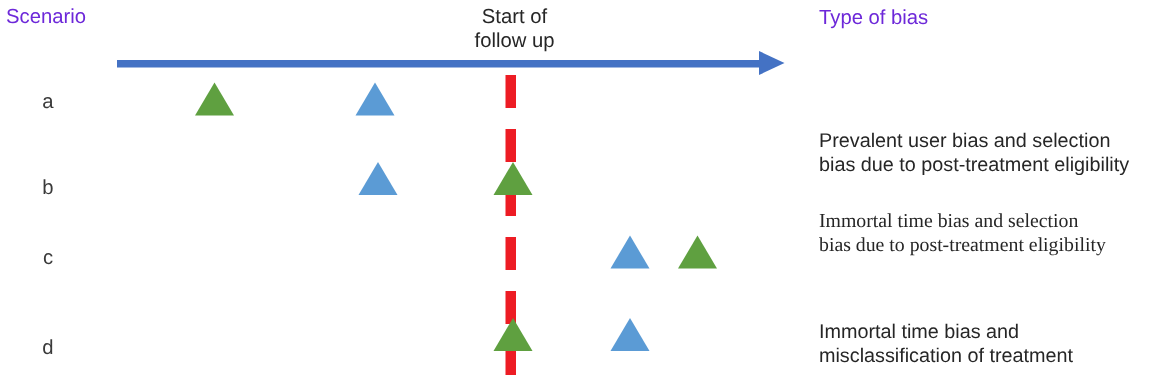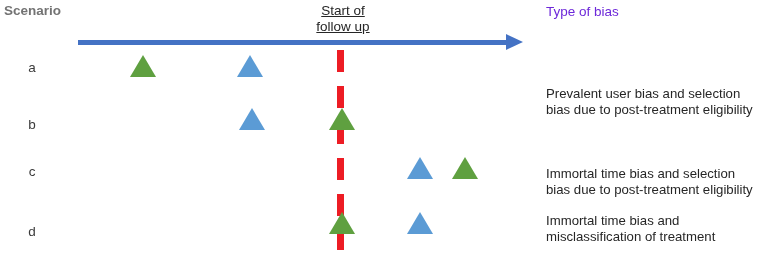--- a/index.html
+++ b/index.html
@@ -30,22 +30,21 @@
     text-align: center;
     color: #262626;
     white-space: pre-line;
   }
   .scenario-label {
     position: absolute;
     left: 4px;
     top: 3px;
     font-size: 13.5px;
     line-height: 16px;
-    color: #737373;
-    font-weight: bold;
+    color: #6d28d9;
   }
   .row-letter {
     position: absolute;
     font-size: 13.5px;
     line-height: 16px;
     color: #3a3a3a;
     text-align: center;
     width: 20px;
   }
   .bias-head {
@@ -109,21 +108,21 @@
   .tri.green { border-bottom: 22px solid #5FA040; }
   .tri.blue  { border-bottom: 22px solid #5B9BD5; }
 </style>
 </head>
 <body>
 
 <div class="canvas">
 
   <div class="scenario-label">Scenario</div>
 
-  <div class="hdr" style="left:297px; top:3px; width:92px;text-decoration:underline;">Start of
+  <div class="hdr" style="left:297px; top:3px; width:92px;">Start of
 follow up</div>
 
   <div class="bias-head">Type of bias</div>
 
   <div class="timeline-bar"></div>
   <div class="timeline-head"></div>
 
   <div class="dash-line">
     <div class="dash-seg" style="top:0px;   height:22px;"></div>
     <div class="dash-seg" style="top:36px;  height:22px;"></div>
@@ -139,21 +138,21 @@
 
   <div class="row-letter" style="left:22px; top:117px;">b</div>
   <div class="tri blue" style="left:239px; top:108px;"></div>
   <div class="tri green" style="left:329px; top:108px;"></div>
   <div class="bias-text" style="top:86px;">Prevalent user bias and selection
 bias due to post-treatment eligibility</div>
 
   <div class="row-letter" style="left:22px; top:164px;">c</div>
   <div class="tri blue" style="left:407px; top:157px;"></div>
   <div class="tri green" style="left:452px; top:157px;"></div>
-  <div class="bias-text" style="top:166px;">Immortal time bias and selection
+  <div class="bias-text" style="top:139px;font-family:Liberation Serif, serif;">Immortal time bias and selection
 bias due to post-treatment eligibility</div>
 
   <div class="row-letter" style="left:22px; top:224px;">d</div>
   <div class="tri green" style="left:329px; top:212px;"></div>
   <div class="tri blue" style="left:407px; top:212px;"></div>
   <div class="bias-text" style="top:213px;">Immortal time bias and
 misclassification of treatment</div>
 
 </div>
 

